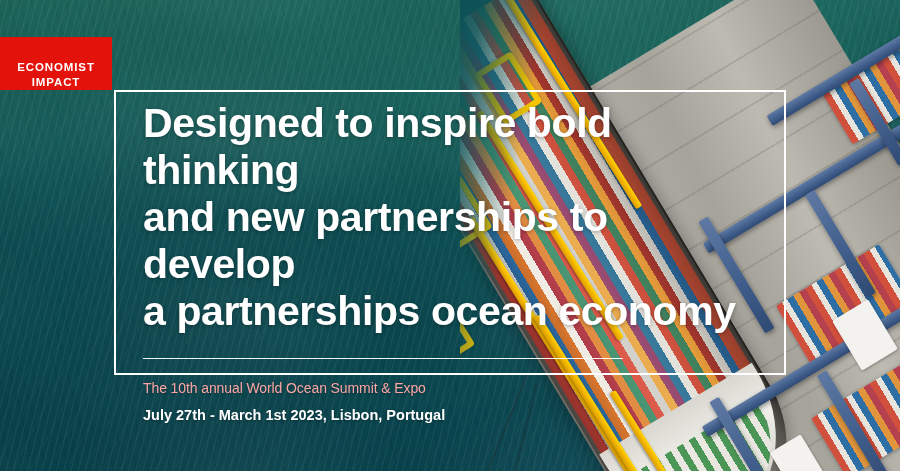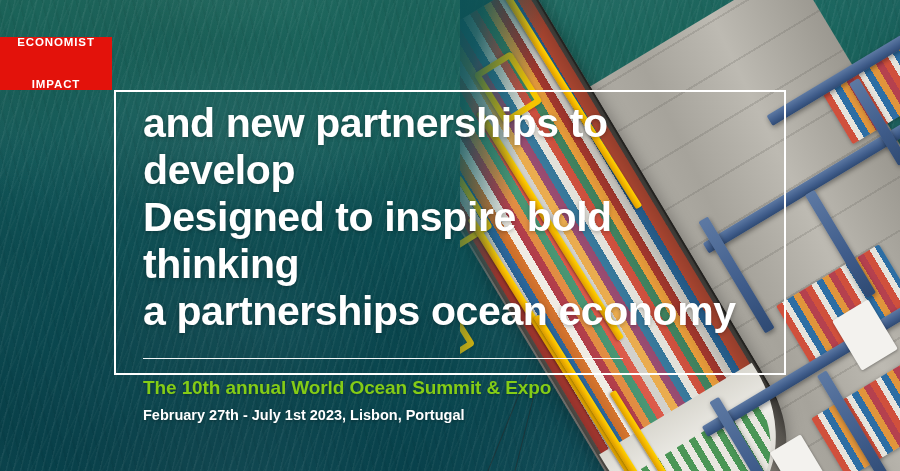--- a/index.html
+++ b/index.html
@@ -144,23 +144,22 @@
     position:absolute;inset:0;
     background:linear-gradient(100deg, rgba(13,81,86,1) 0%, rgba(13,81,86,.86) 5%, rgba(13,81,86,0) 17%);
   }
 
   
   .logo{
     position:absolute;left:0;top:37px;
     width:112px;height:53px;
     background:#e3120b;
     display:flex;flex-direction:column;
-    align-items:center;justify-content:center;
+    align-items:center;justify-content:flex-end;
     z-index:6;
-    gap:27px;
   }
   .logo-line{
     color:#ffffff;font-weight:bold;
     font-size:11.5px;letter-spacing:.9px;line-height:15px;
   }
 
   
   .frame{
     position:absolute;left:114px;top:90px;
     width:672px;height:285px;
@@ -176,21 +175,21 @@
     font-size:41px;line-height:47px;
     letter-spacing:-.4px;
     text-shadow:0 1px 4px rgba(0,0,0,.30);
     margin:0;
   }
   .rule{
     width:480px;height:1px;background:#ffffff;
     margin:23px 0 17px 0;opacity:.95;
   }
   .sub-main{
-    color:#84cc16;font-weight:bold;font-size:19px;line-height:24px;
+    color:#fca5a5;font-weight:normal;font-size:14px;line-height:24px;
     letter-spacing:-.1px;text-shadow:0 1px 3px rgba(0,0,0,.30);
   }
   .sub-date{
     color:#ffffff;font-weight:bold;font-size:14.5px;line-height:21px;
     margin-top:5px;text-shadow:0 1px 3px rgba(0,0,0,.30);
   }
 </style>
 </head>
 <body>
 
@@ -255,24 +254,24 @@
 
   <div class="logo">
     <div class="logo-line">ECONOMIST</div>
     <div class="logo-line">IMPACT</div>
   </div>
 
   <div class="frame"></div>
 
   <div class="content">
     <div class="headline">
+      <div>Designed to inspire bold thinking</div>
       <div>and new partnerships to develop</div>
-      <div>Designed to inspire bold thinking</div>
       <div>a partnerships ocean economy</div>
     </div>
 
     <div class="rule"></div>
 
     <div class="sub-main">The 10th annual World Ocean Summit &amp; Expo</div>
-    <div class="sub-date">February 27th - July 1st 2023, Lisbon, Portugal</div>
+    <div class="sub-date">July 27th - March 1st 2023, Lisbon, Portugal</div>
   </div>
 
 </div>
 
 </body></html>

